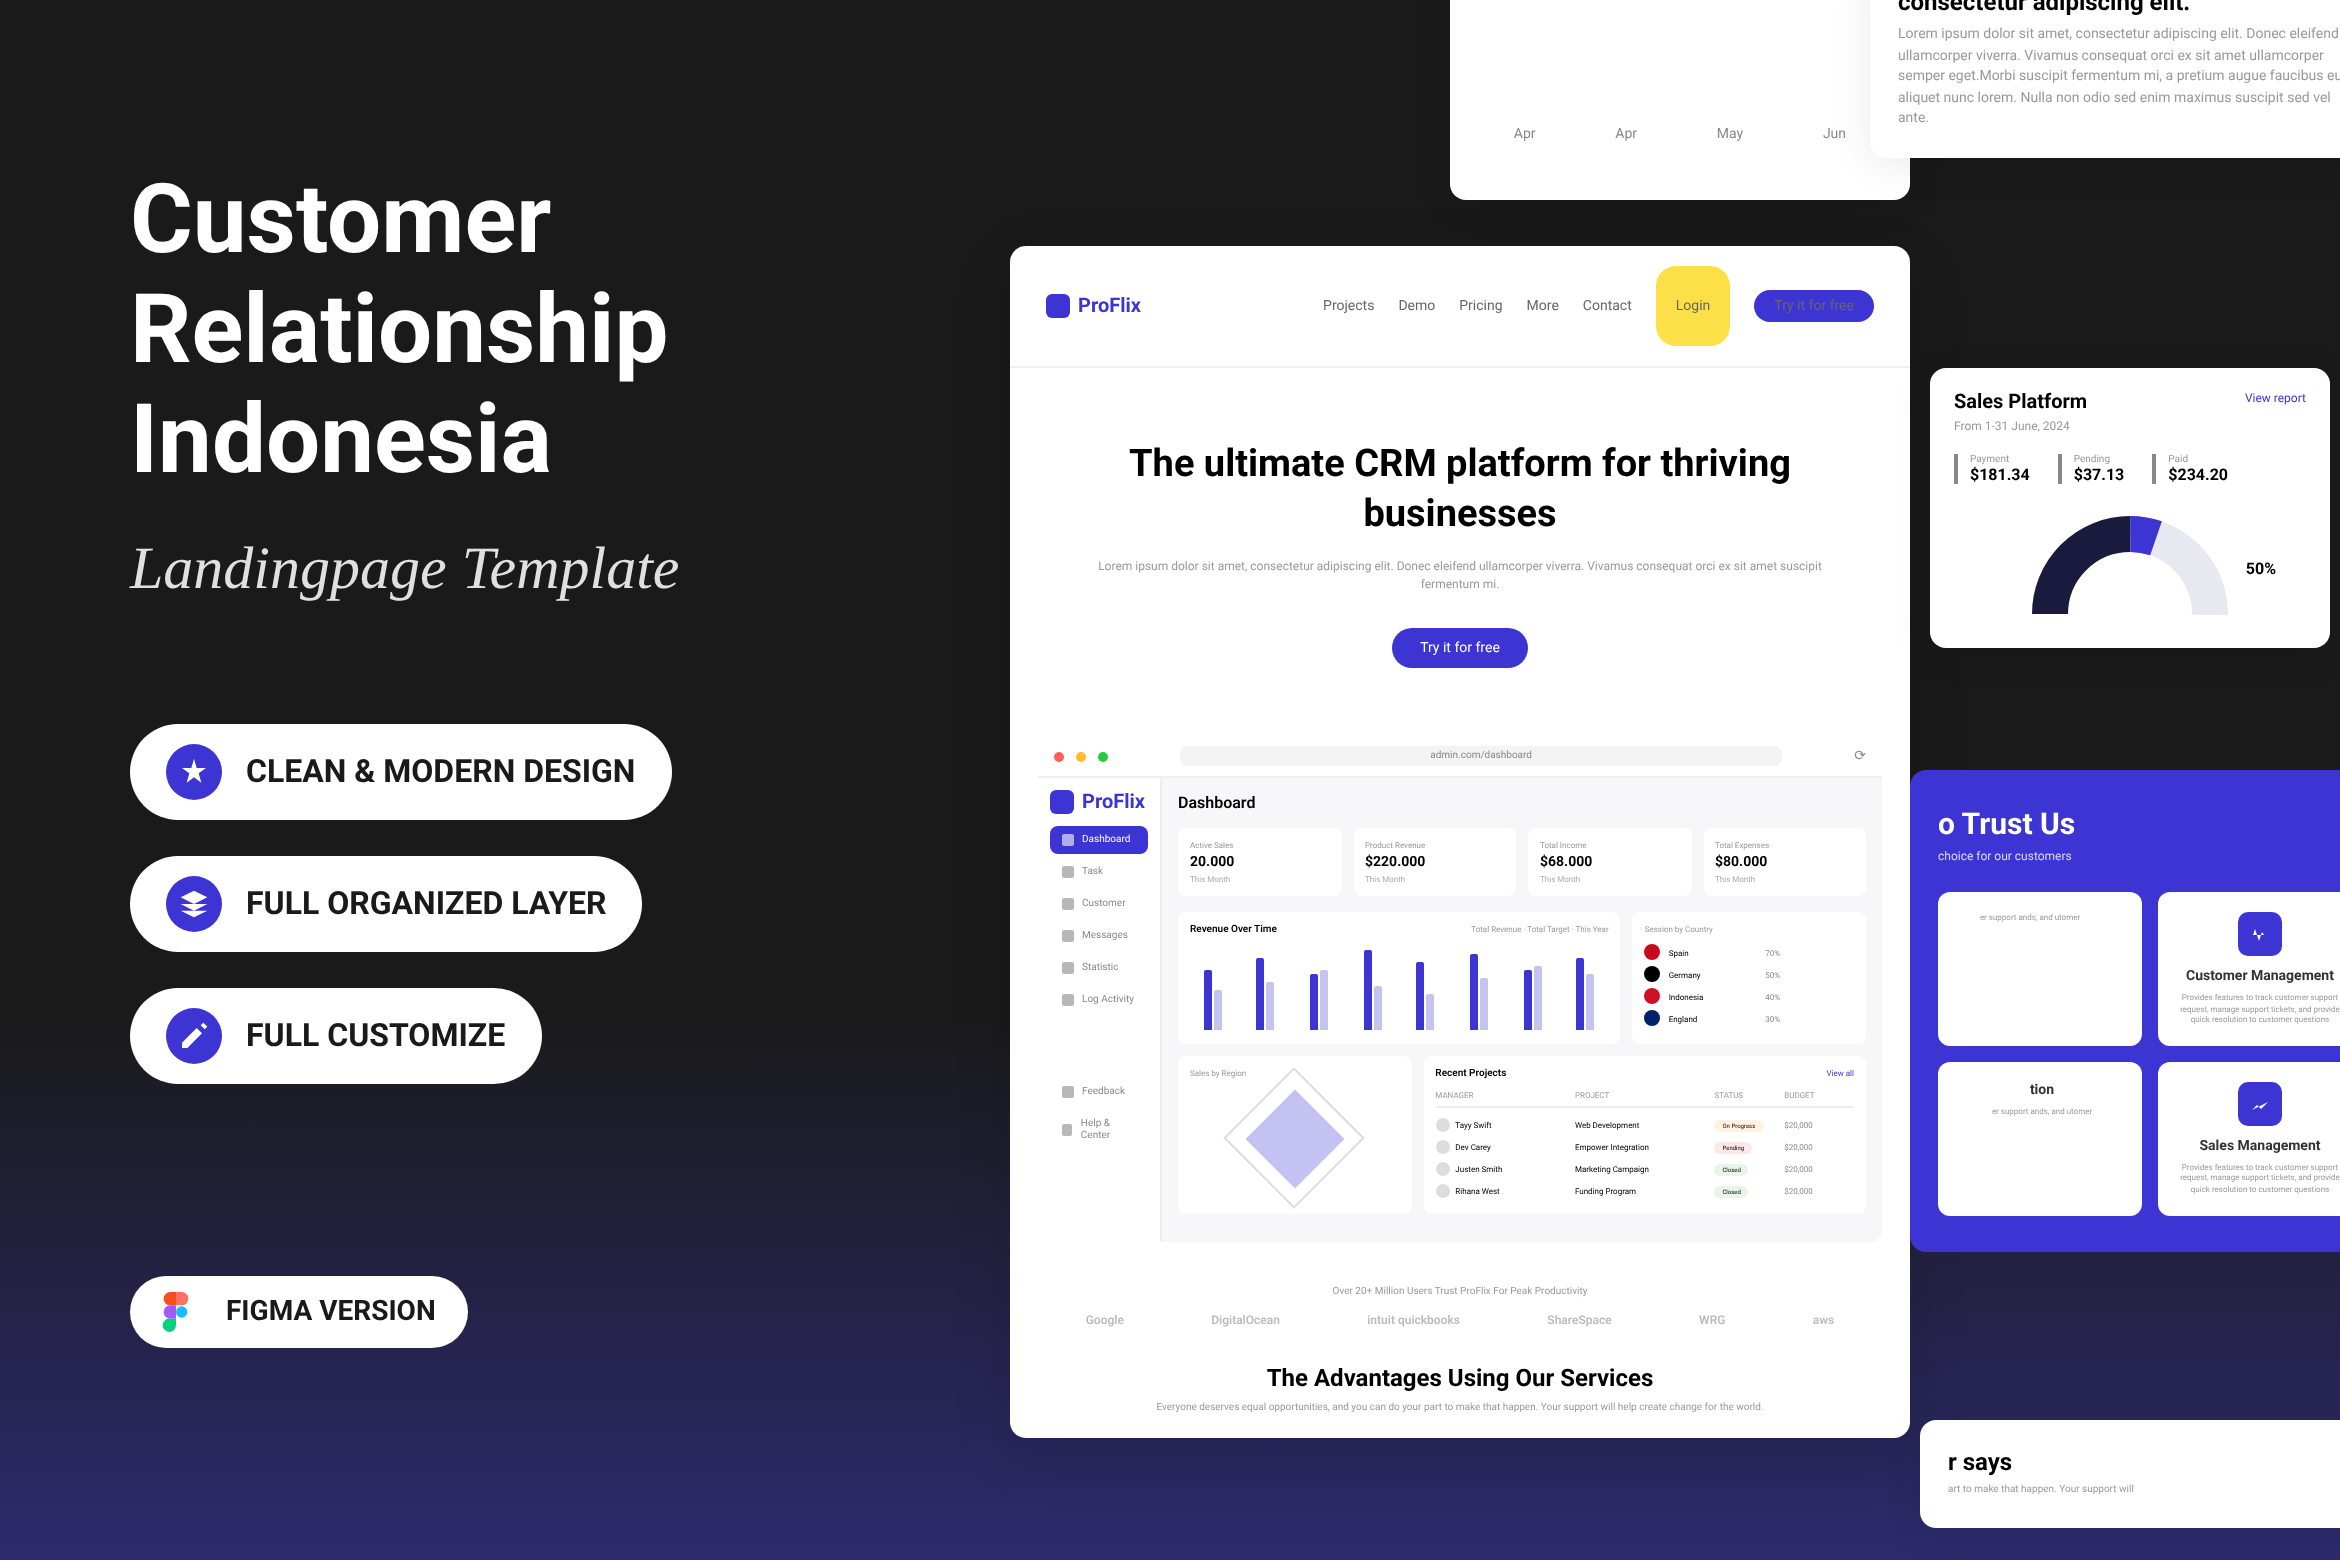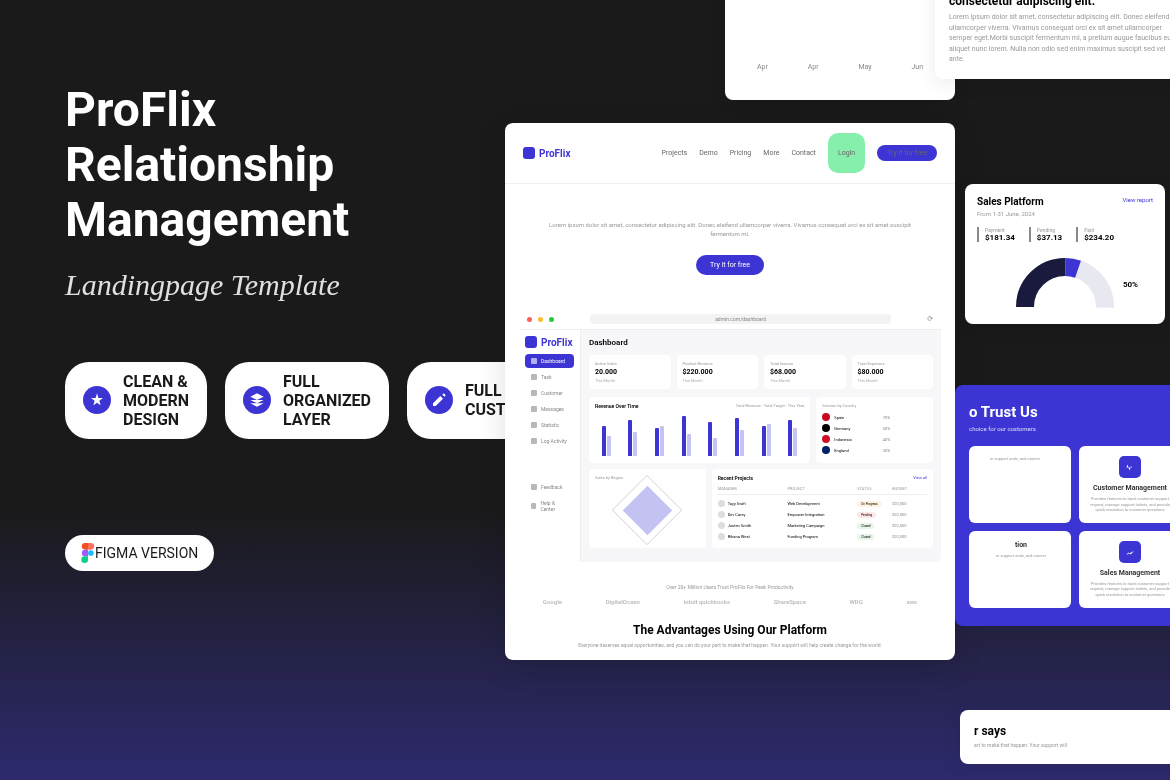--- a/index.html
+++ b/index.html
@@ -1,43 +1,43 @@
 <!DOCTYPE html>
 <html><head>
 <meta charset="utf-8">
 <style>
 *{margin:0;padding:0;box-sizing:border-box;font-family:-apple-system,BlinkMacSystemFont,'Segoe UI',Roboto,sans-serif}
 body{width:1170px;height:780px;overflow:hidden;background:linear-gradient(180deg,#1a1a1a 0%,#1a1a1a 65%,#2d2a6e 100%);position:relative}
 .left-panel{position:absolute;left:65px;top:82px;width:400px;color:#fff}
 .main-title{font-size:48px;font-weight:700;line-height:1.15;margin-bottom:20px}
 .subtitle{font-family:Georgia,'Times New Roman',serif;font-style:italic;font-size:30px;font-weight:400;color:#e0e0e0;margin-bottom:60px}
-.pills{display:flex;flex-direction:row;gap:18px;margin-bottom:96px}
+.pills{display:flex;flex-direction:column;gap:18px;margin-bottom:96px}
 .pill{background:#fff;color:#1a1a1a;border-radius:24px;padding:10px 18px;display:inline-flex;align-items:center;gap:12px;font-weight:700;font-size:16px;width:fit-content}
 .pill-icon{width:28px;height:28px;background:#3c35d4;border-radius:50%;display:flex;align-items:center;justify-content:center;flex-shrink:0}
 .pill-icon svg{width:16px;height:16px;fill:#fff}
-.figma-badge{background:#fff;border-radius:18px;padding:8px 16px;display:inline-flex;align-items:center;gap:0;font-weight:400;font-size:14px;color:#1a1a1a}
+.figma-badge{background:#fff;border-radius:18px;padding:8px 16px;display:inline-flex;align-items:center;gap:18px;font-weight:700;font-size:14px;color:#1a1a1a}
 .figma-icon{width:14px;height:20px}
 .right-images{position:absolute;left:505px;top:0;width:665px;height:780px}
 .card-top{position:absolute;left:220px;top:-30px;width:230px;height:130px;background:#fff;border-radius:8px;padding:12px;box-shadow:0 4px 20px rgba(0,0,0,0.08)}
 .bars-mini{display:flex;justify-content:space-around;align-items:flex-end;height:75px;gap:8px}
 .bar-pair{display:flex;gap:3px;align-items:flex-end}
 .bar-a{width:8px;background:#3c35d4;border-radius:2px 2px 0 0}
 .bar-b{width:8px;background:#9b97e8;border-radius:2px 2px 0 0}
 .mini-labels{display:flex;justify-content:space-around;margin-top:6px}
 .mini-labels span{font-size:7px;color:#888}
 .card-tr{position:absolute;left:430px;top:-20px;width:260px;background:#fff;border-radius:8px;padding:14px;box-shadow:0 4px 20px rgba(0,0,0,0.08)}
 .card-tr h3{font-size:12px;font-weight:700;margin-bottom:4px}
 .card-tr p{font-size:7px;color:#999;line-height:1.5}
 .card-main{position:absolute;left:0;top:123px;width:450px;background:#fff;border-radius:8px;box-shadow:0 8px 30px rgba(0,0,0,0.12);overflow:hidden}
 .nav{display:flex;justify-content:space-between;align-items:center;padding:10px 18px;border-bottom:1px solid #f0f0f0}
 .logo{display:flex;align-items:center;gap:4px;font-weight:700;font-size:10px;color:#3c35d4}
 .logo-icon{width:12px;height:12px;background:#3c35d4;border-radius:3px}
 .nav-links{display:flex;gap:12px;align-items:center}
 .nav-links span{font-size:7px;color:#666}
-.btn-login{background:#86efac;padding:16px 10px;border-radius:10px;font-size:7px}
+.btn-login{background:#fde047;padding:16px 10px;border-radius:10px;font-size:7px}
 .btn-try{background:#3c35d4;color:#fff;padding:4px 10px;border-radius:10px;font-size:7px}
 .hero{text-align:center;padding:36px 30px 20px}
 .hero h1{font-size:19px;font-weight:700;line-height:1.3;margin-bottom:10px}
 .hero p{font-size:6px;color:#999;margin-bottom:14px;line-height:1.5}
 .btn-hero{background:#3c35d4;color:#fff;padding:6px 14px;border-radius:12px;font-size:7px;display:inline-block}
 .dash{background:#f7f7f9;margin:14px;border-radius:6px;padding:0;overflow:hidden}
 .browserbar{display:flex;align-items:center;gap:6px;padding:5px 8px;background:#fff;border-bottom:1px solid #eee}
 .dot{width:5px;height:5px;border-radius:50%}
 .urlbar{flex:1;background:#f3f3f3;border-radius:4px;padding:2px 8px;font-size:5px;color:#888;text-align:center;margin:0 30px}
 .dash-body{display:flex}
@@ -112,21 +112,21 @@
 .trust-card h4{font-size:7px;font-weight:700;margin-bottom:4px}
 .trust-card p{font-size:4px;color:#999;line-height:1.4}
 .card-bottom{position:absolute;left:455px;top:710px;width:230px;background:#fff;border-radius:8px;padding:14px;box-shadow:0 4px 20px rgba(0,0,0,0.08)}
 .card-bottom h3{font-size:12px;font-weight:700;margin-bottom:4px}
 .card-bottom p{font-size:5px;color:#999;line-height:1.5}
 </style>
 </head>
 <body>
 
 <div class="left-panel">
-  <h1 class="main-title">ProFlix Relationship Management</h1>
+  <h1 class="main-title">Customer Relationship Indonesia</h1>
   <div class="subtitle">Landingpage Template</div>
   <div class="pills">
     <div class="pill">
       <span class="pill-icon">
           <svg viewBox="0 0 24 24">
             <path d="M12 2l2 7h7l-5.5 4 2 7L12 16l-5.5 4 2-7L3 9h7z"></path>
           </svg>
         </span>
       <span>CLEAN &amp; MODERN DESIGN</span>
     </div>
@@ -203,20 +203,21 @@
         <span>Projects</span>
         <span>Demo</span>
         <span>Pricing</span>
         <span>More</span>
         <span>Contact</span>
         <span class="btn-login">Login</span>
         <span class="btn-try">Try it for free</span>
       </div>
     </div>
     <div class="hero">
+      <h1>The ultimate CRM platform for thriving businesses</h1>
       <p>Lorem ipsum dolor sit amet, consectetur adipiscing elit. Donec eleifend ullamcorper viverra. Vivamus consequat orci ex sit amet suscipit fermentum mi.</p>
       <span class="btn-hero">Try it for free</span>
     </div>
     <div class="dash">
       <div class="browserbar">
         <div class="dot" style="background:#ff5f56"></div>
           <div class="dot" style="background:#ffbd2e"></div>
           <div class="dot" style="background:#27c93f"></div>
         <div class="urlbar">admin.com/dashboard</div>
         <span style="font-size:7px;color:#888">⟳</span>
@@ -419,21 +420,21 @@
       <div class="logos">
         <span>Google</span>
         <span>DigitalOcean</span>
         <span>intuit quickbooks</span>
         <span>ShareSpace</span>
         <span>WRG</span>
         <span>aws</span>
       </div>
     </div>
     <div class="adv">
-      <h2>The Advantages Using Our Platform</h2>
+      <h2>The Advantages Using Our Services</h2>
       <p>Everyone deserves equal opportunities, and you can do your part to make that happen.   Your support will help create change for the world.</p>
     </div>
   </div>
 
   <div class="card-sales">
     <div class="sales-h">
         <h3>Sales Platform</h3>
         <a>View report</a>
       </div>
     <div class="sales-sub">From 1-31 June, 2024</div>

